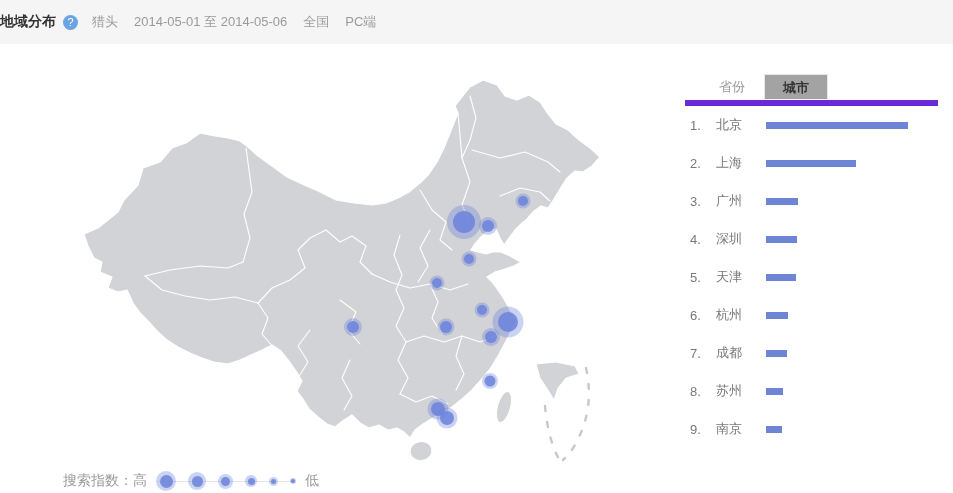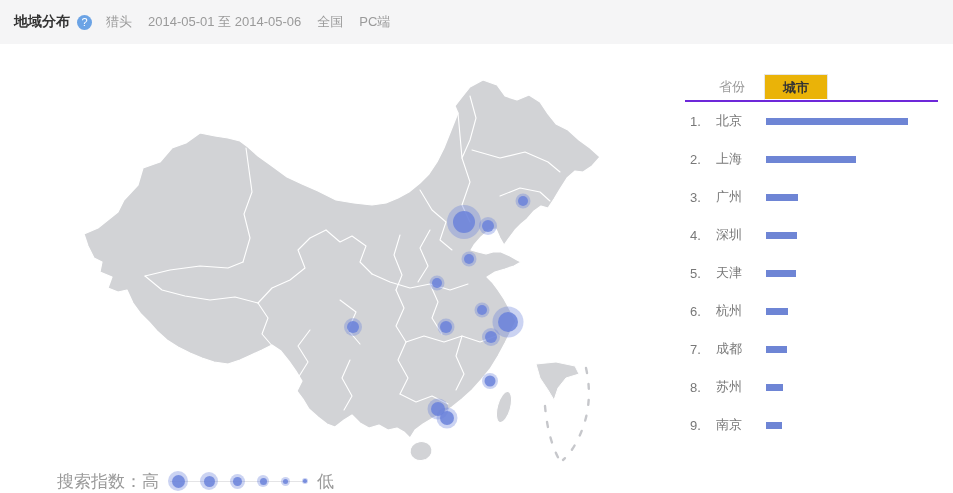--- a/index.html
+++ b/index.html
@@ -1,47 +1,47 @@
 <!DOCTYPE html>
 <html><head>
 <meta charset="utf-8">
 <style>
   html,body { margin:0; padding:0; background:#fff; }
   body { font-family:"Liberation Sans","DejaVu Sans",sans-serif; }
   .page { position:relative; width:953px; height:493px; background:#ffffff; overflow:hidden; }
 
   
   .header { position:absolute; top:0; left:0; width:953px; height:44px; background:#f5f5f6;
-            display:flex; align-items:center; padding-left:14px; box-sizing:border-box; }
+            display:flex; align-items:center; box-sizing:border-box; }
   .header .title { font-size:14px; font-weight:bold; color:#333; }
   .header .help { width:15px; height:15px; border-radius:50%; background:#6ba3e5; color:#fff;
                   font-size:11px; line-height:15px; text-align:center; margin-left:7px; cursor:pointer; }
   .header .meta { color:#9a9a9a; font-size:13px; margin-left:16px; }
   .header .meta.kw { margin-left:14px; }
 
   
   .map-wrap { position:absolute; left:0; top:44px; width:680px; height:449px; }
   .map-wrap svg { display:block; }
 
   
-  .map-legend { position:absolute; left:57px; top:468px; height:26px; display:flex; align-items:center;
-                font-size:17px; color:#9a9a9a; }
+  .map-legend { position:absolute; left:63px; top:468px; height:26px; display:flex; align-items:center;
+                font-size:14px; color:#9a9a9a; }
   .legend-circles { position:relative; display:flex; align-items:center; margin:0 9px; }
   .legend-circles .rail { position:absolute; left:2px; right:2px; top:50%; height:1px; background:#e4e4e6; }
   .lg-outer { position:relative; border-radius:50%; display:flex; align-items:center; justify-content:center;
               margin-right:12px; }
   .lg-outer:last-child { margin-right:0; }
   .lg-inner { border-radius:50%; }
 
   
   .panel { position:absolute; left:685px; top:44px; width:253px; }
-  .tabs { margin-top:30px; display:flex; padding-left:15px; border-bottom:2px solid #6d28d9; }
+  .tabs { margin-top:30px; display:flex; padding-left:15px; border-bottom:6px solid #6d28d9; }
   .tab { width:64px; height:26px; line-height:26px; text-align:center; font-size:13px; color:#999;
          cursor:pointer; box-sizing:border-box; background:transparent; }
-  .tab.active { background:#eab308; border:1px solid #e6e6e6; border-bottom:1px solid #fff;
+  .tab.active { background:#a3a3a3; border:1px solid #e6e6e6; border-bottom:1px solid #fff;
                 margin-bottom:-1px; color:#333; font-weight:bold; }
   .rank-list { margin-top:0; }
   .rank-row { height:38px; display:flex; align-items:center; font-size:13px; color:#787878; }
   .rank-num { width:26px; padding-left:5px; }
   .rank-city { width:50px;font-family:Liberation Mono, monospace; }
   .rank-bar { height:7px; display:block; }
 </style>
 </head>
 <body>
 

